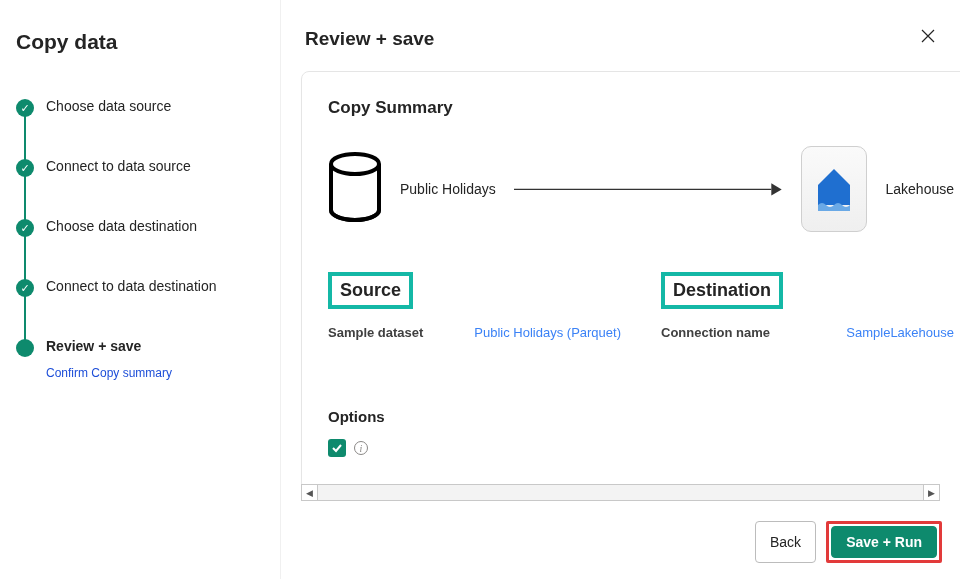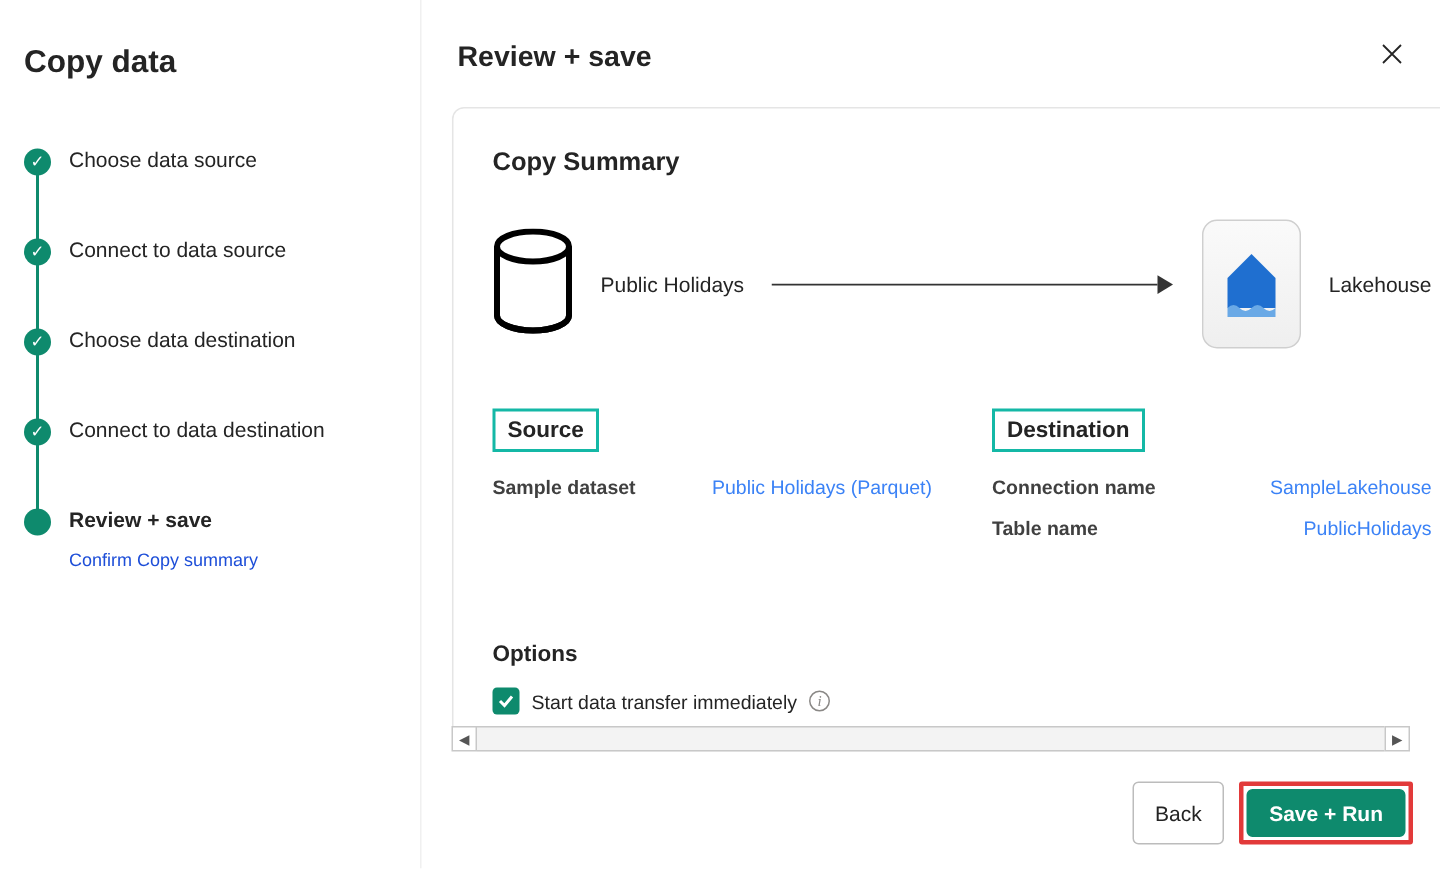--- a/index.html
+++ b/index.html
@@ -156,24 +156,24 @@
       flex-shrink:0;
     }
     .details-row {
       display: flex;
       gap: 40px;
       margin-bottom: 56px;
     }
     .col { flex: 1; min-width: 0; }
     .col-heading {
       display: inline-block;
-      font-size: 15px;
+      font-size: 18px;
       font-weight: 600;
       padding: 4px 8px;
-      border: 2px solid #14b8a6;
+      border: 4px solid #14b8a6;
       margin-bottom: 16px;
     }
     .kvrow {
       display: flex;
       justify-content: space-between;
       font-size: 13px;
       margin-bottom: 12px;
       gap: 10px;
     }
     .kvlabel { font-weight: 600; color: #404040; }
@@ -310,35 +310,30 @@
               <span class="kvlabel">Sample dataset</span>
               <span class="kvval">Public Holidays (Parquet)</span>
             </div>
           </div>
           <div class="col">
             <span class="col-heading">Destination</span>
             <div class="kvrow">
               <span class="kvlabel">Connection name</span>
               <span class="kvval">SampleLakehouse</span>
             </div>
-            <div class="kvrow">
-              <span class="kvlabel">Table name</span>
-              <span class="kvval">PublicHolidays</span>
-            </div>
           </div>
         </div>
 
         <h4 class="options-heading">Options</h4>
         <div class="checkbox-row">
           <span class="chk">
             <svg viewBox="0 0 12 12">
                 <path d="M2 6 L5 9 L10 3" stroke="#fff" stroke-width="2" fill="none"></path>
               </svg>
           </span>
-          <span>Start data transfer immediately</span>
           <span class="info">i</span>
         </div>
 
       </div>
     </div>
 
     <div class="hscroll">
       <div class="hscroll-left">◀</div>
       <div class="hscroll-track"></div>
       <div class="hscroll-right">▶</div>

